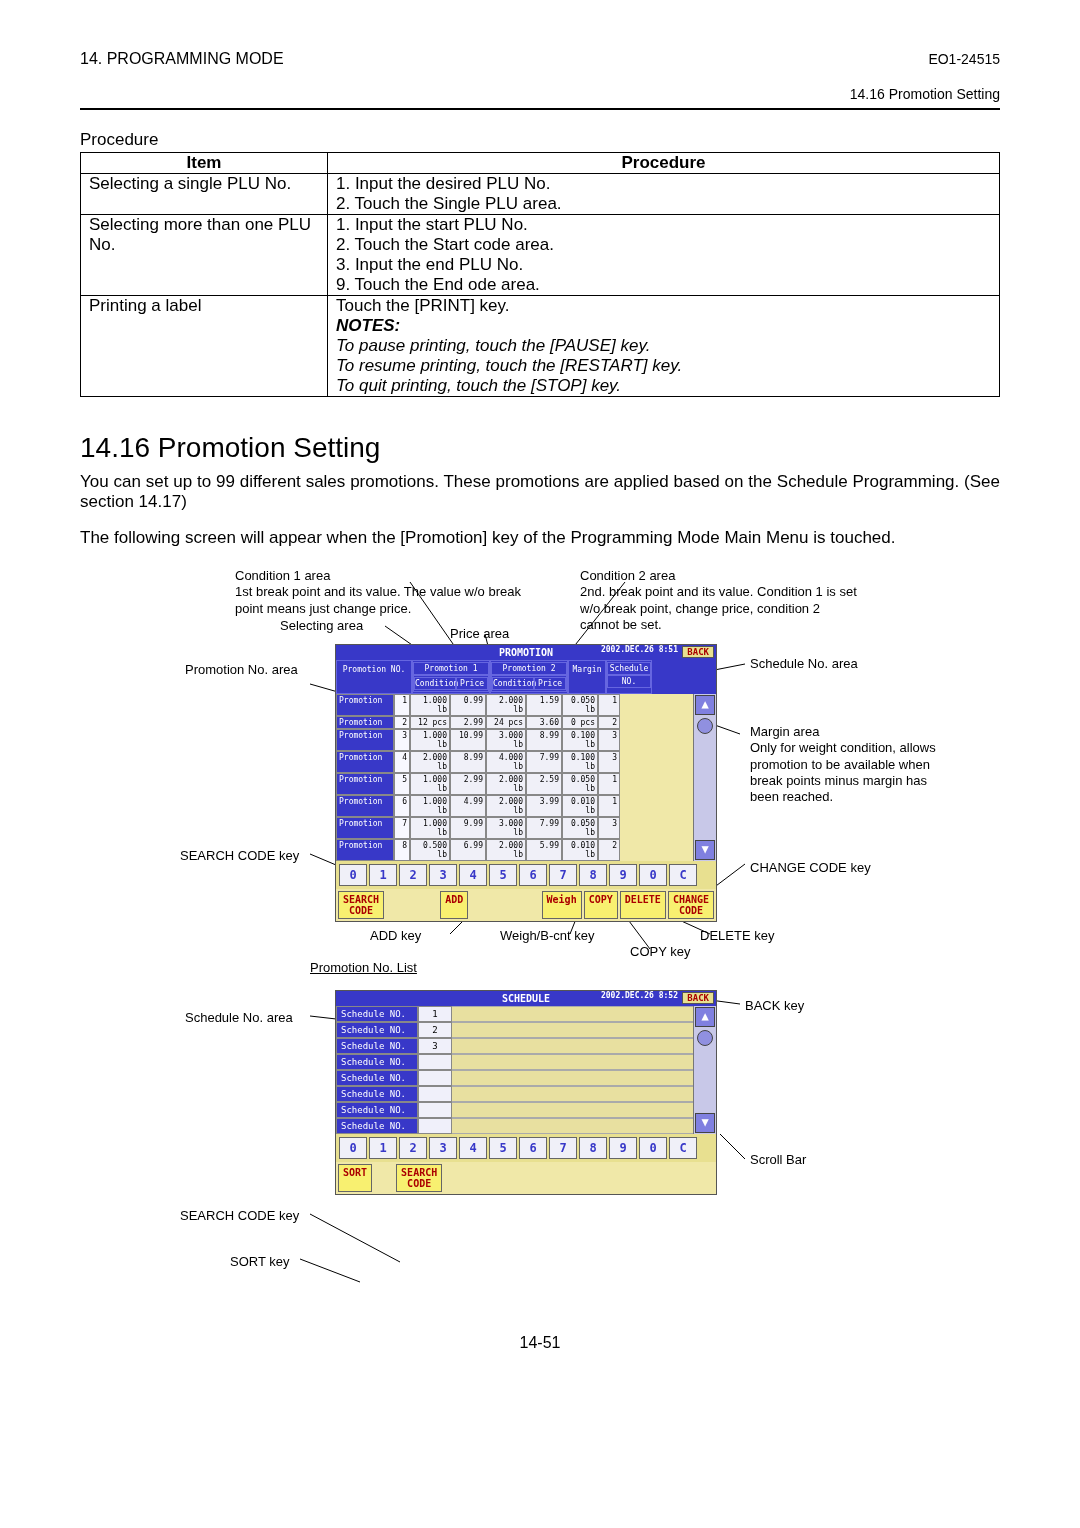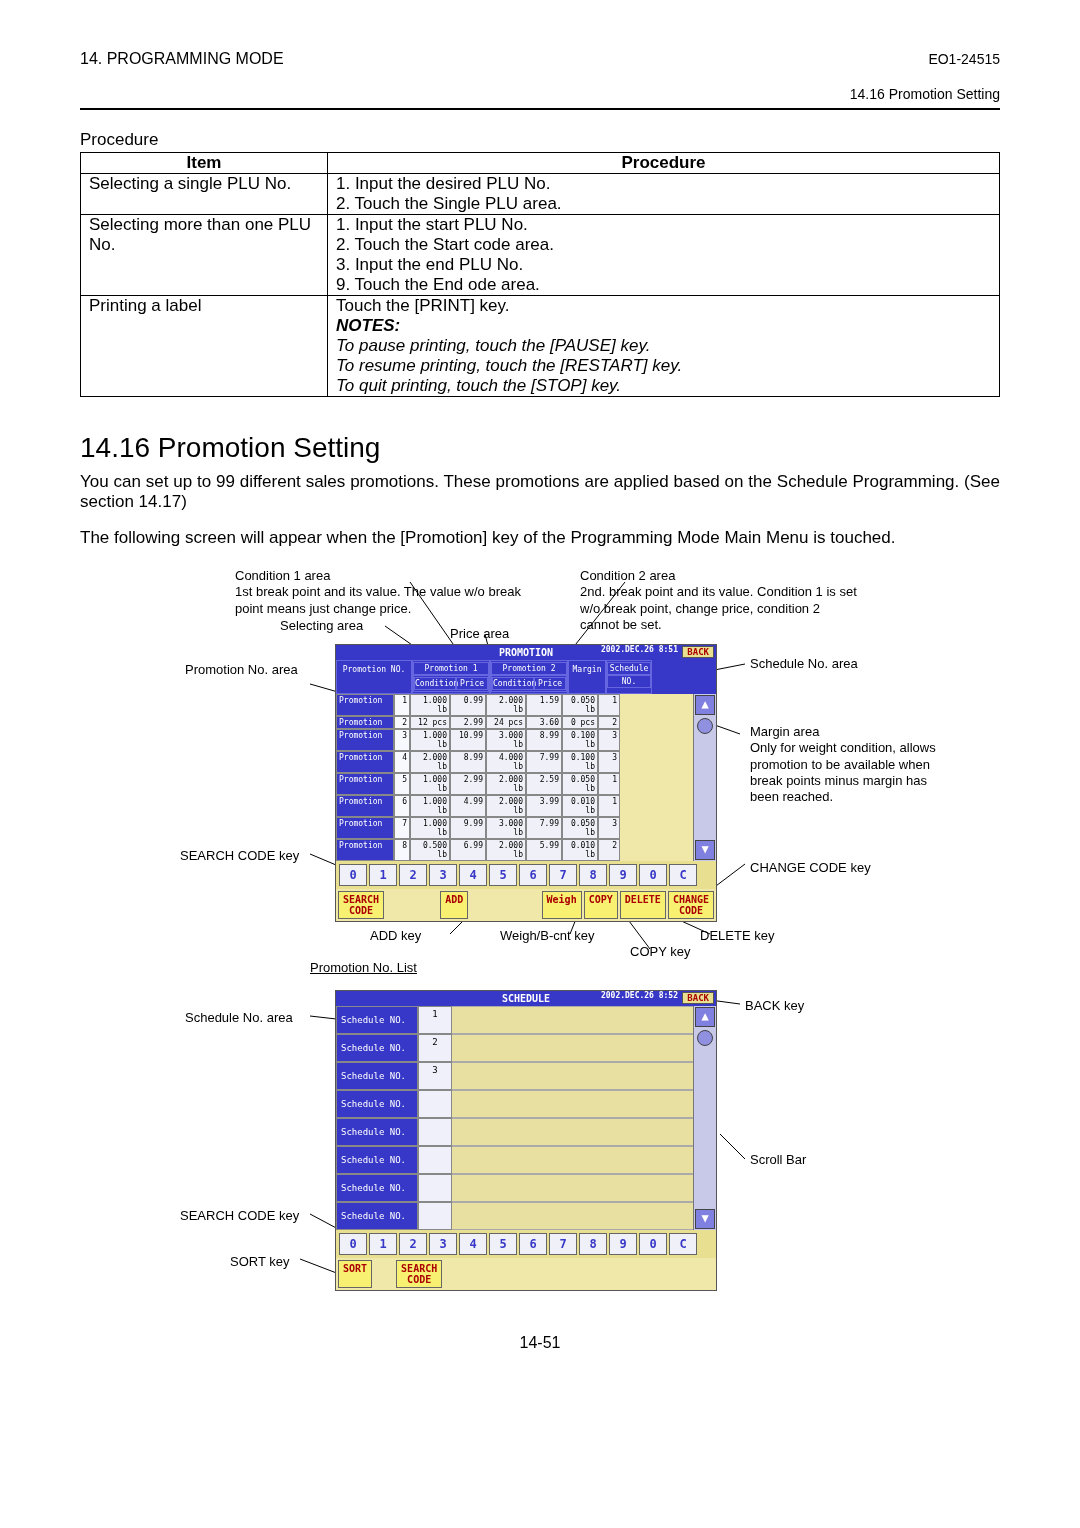--- a/index.html
+++ b/index.html
@@ -212,21 +212,21 @@
   
   .sch-row {
     display: flex;
     font-size: 9px;
   }
   .sch-lbl {
     width: 72px;
     background: #3838c8;
     color: #fff;
     border: 1px solid #888;
-    padding: 8px 4px;
+    padding: 2px 4px;
   }
   .sch-val {
     width: 28px;
     background: #f0f0fa;
     border: 1px solid #888;
     text-align: center;
     padding: 2px;
   }
   .sch-rest {
     flex: 1;

